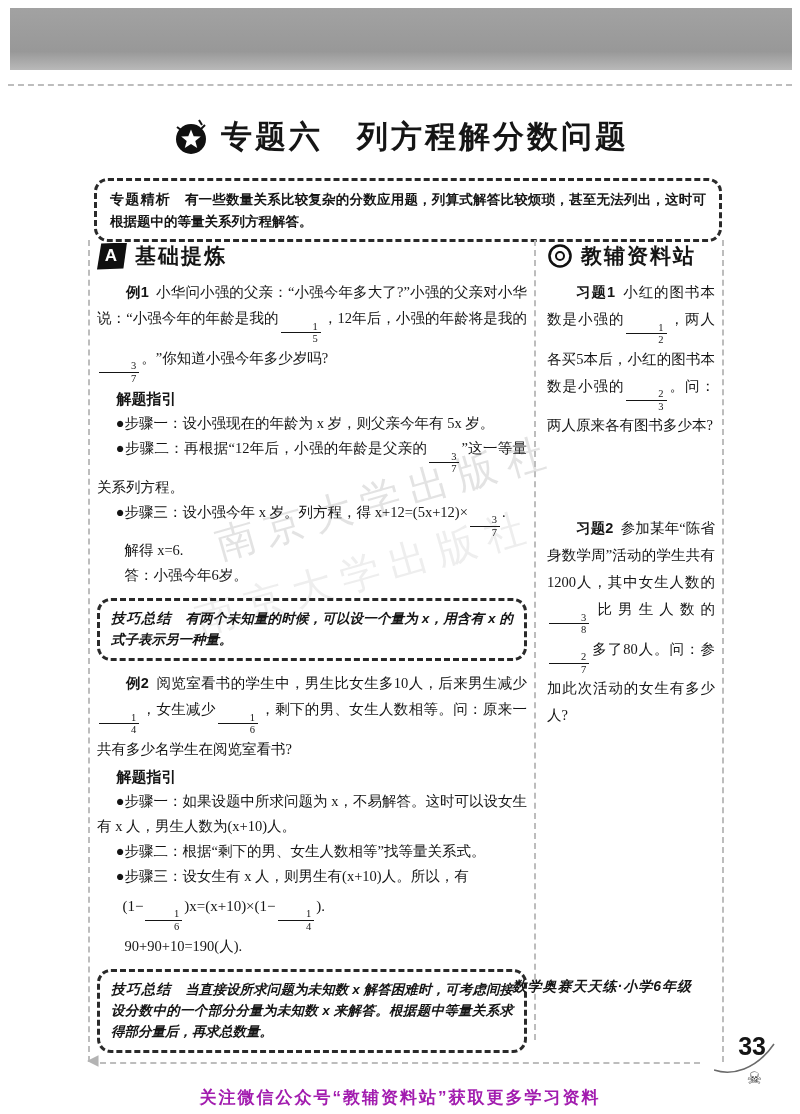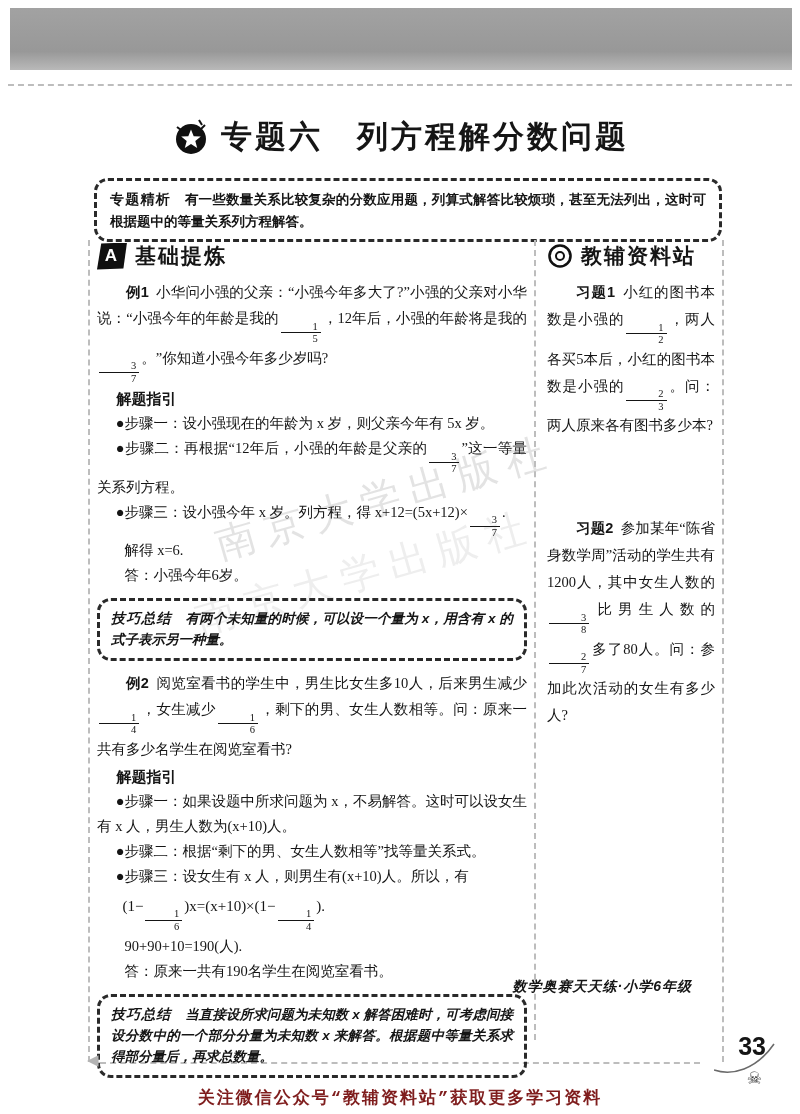--- a/index.html
+++ b/index.html
@@ -72,22 +72,22 @@
   .footer-series{position:absolute;right:108px;top:978px;
     font-family:"Liberation Sans","DejaVu Sans",sans-serif;
     font-weight:800;font-style:italic;font-size:14px;letter-spacing:1px;}
   .page-arc{position:absolute;right:24px;top:1040px;line-height:0;}
   .page-num{position:absolute;right:34px;top:1032px;font-size:25px;font-weight:900;
     font-family:"Liberation Sans","DejaVu Sans",sans-serif;}
   .mascot{position:absolute;right:38px;top:1068px;font-size:17px;color:#3a3a3a;}
   .footer-arrow{position:absolute;left:87px;top:1051px;color:#b3b3b3;font-size:15px;}
 
   .bottom-note{position:absolute;left:0;top:1086px;width:100%;text-align:center;
-    color:#7f1d1d;font-size:17px;font-weight:800;letter-spacing:2px;
-    font-family:Liberation Mono, monospace;}
+    color:#a21caf;font-size:17px;font-weight:800;letter-spacing:2px;
+    font-family:Liberation Sans, sans-serif;}
 
   
   .wm{position:absolute;pointer-events:none;white-space:nowrap;
     font-size:40px;letter-spacing:10px;transform:rotate(-16deg);}
   .wm1{left:210px;top:470px;color:rgba(40,40,40,0.13);}
   .wm2{left:190px;top:545px;color:rgba(40,40,40,0.08);}
 </style>
 </head>
 <body>
 
@@ -171,21 +171,20 @@
   <p class="step">●步骤二：根据“剩下的男、女生人数相等”找等量关系式。</p>
   <p class="step">●步骤三：设女生有 x 人，则男生有(x+10)人。所以，有</p>
   <p class="eq">(1−<span class="frac">
         <span class="num">1</span>
         <span class="den">6</span>
       </span>)x=(x+10)×(1−<span class="frac">
         <span class="num">1</span>
         <span class="den">4</span>
       </span>).</p>
   <p class="res">90+90+10=190(人).</p>
-  <p class="res">答：原来一共有190名学生在阅览室看书。</p>
 
   <div class="tipbox">
     <span class="box-lbl">技巧总结</span>
     <span class="box-txt">当直接设所求问题为未知数 x 解答困难时，可考虑间接设分数中的一个部分分量为未知数 x 来解答。根据题中等量关系求得部分量后，再求总数量。</span>
   </div>
 </div>
 
 <div class="col-right">
   <div class="sec-head">
     <span class="icon-circle">

